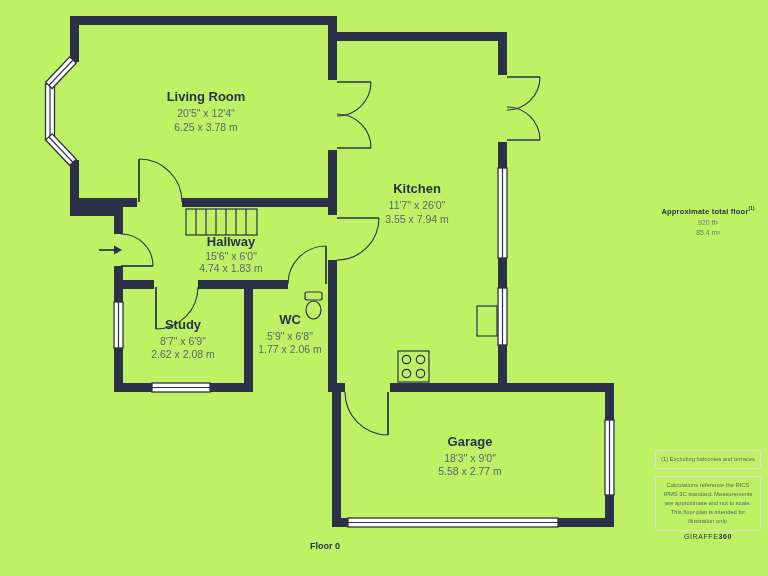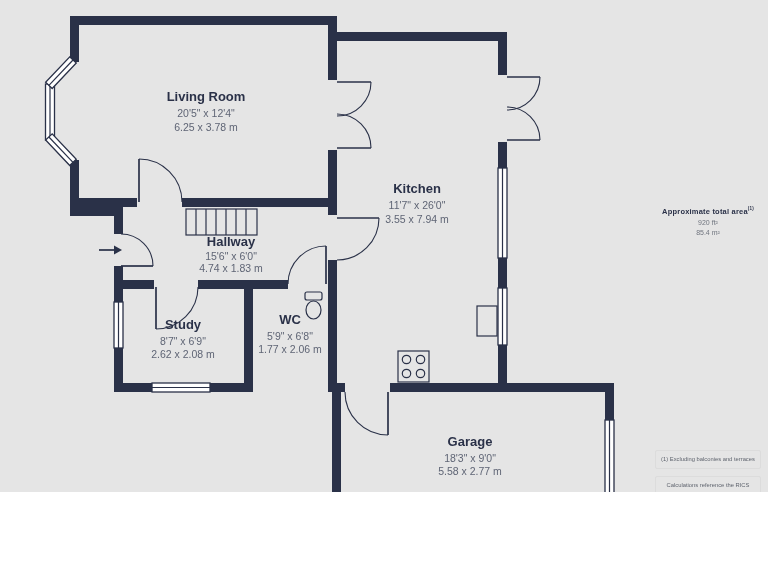--- a/index.html
+++ b/index.html
@@ -1,17 +1,17 @@
 <!DOCTYPE html>
 <html><head>
 <meta charset="utf-8">
 <style>
   * { margin:0; padding:0; box-sizing:border-box; }
   html,body { width:768px; height:576px; background:#ffffff; font-family:"Liberation Sans", sans-serif; }
-  .stage { position:relative; width:768px; height:492px; background:#e5e5e5; overflow:hidden; }
+  .stage { position:relative; width:768px; height:576px; background:#bef264; overflow:hidden; }
 
   
   .plan-svg { position:absolute; left:0; top:0; }
   .wall { fill:#2a3148; }
   .winframe { fill:#ffffff; stroke:#2a3148; stroke-width:1.3; }
   .thin { stroke:#2a3148; stroke-width:1.2; fill:none; }
   .arc { stroke:#2a3148; stroke-width:1.1; fill:none; }
   .leaf { stroke:#2a3148; stroke-width:1.7; }
   .room-name { font-family:"Liberation Sans", sans-serif; font-size:13px; font-weight:700; fill:#2a3148; text-anchor:middle; }
   .room-dims { font-family:"Liberation Sans", sans-serif; font-size:10.5px; font-weight:400; fill:#5f6575; text-anchor:middle; }
@@ -210,21 +210,21 @@
         <text class="room-dims" x="470" y="474.5">5.58 x 2.77 m</text>
       </g>
     </g>
 
     <text class="floor-label" x="325" y="549">Floor 0</text>
   </svg>
 
   <aside class="sidebar">
     <div class="area-block">
       <div class="area-title">
-        <span>Approximate total area</span><sup>(1)</sup>
+        <span>Approximate total floor</span><sup>(1)</sup>
       </div>
       <div class="area-val">920 ft²</div>
       <div class="area-val">85.4 m²</div>
     </div>
 
     <div class="note-box footnote">
       <span>(1) Excluding balconies and terraces</span>
     </div>
 
     <div class="note-box disclaimer">

